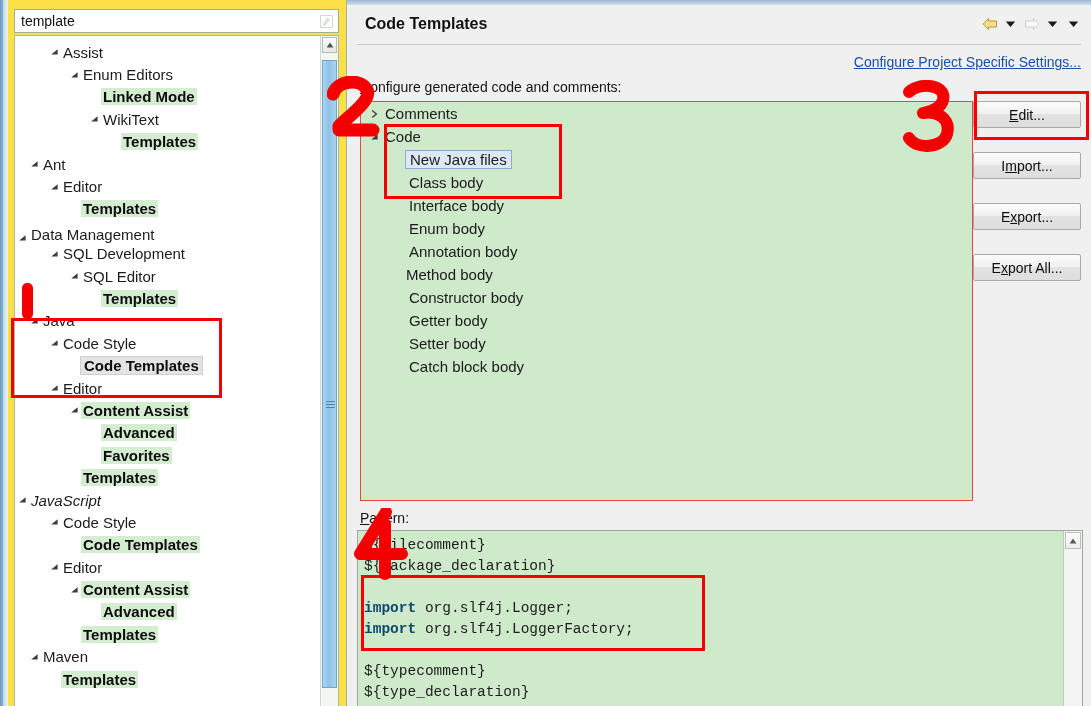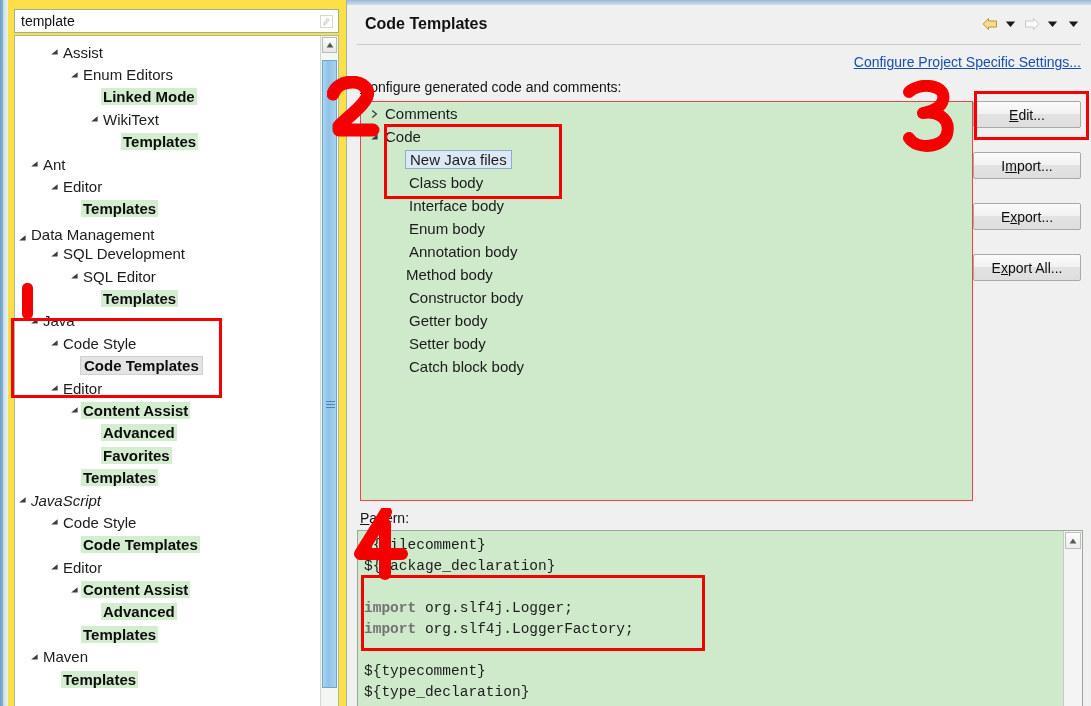--- a/index.html
+++ b/index.html
@@ -162,21 +162,21 @@
     background:#cfe9cb;border:1px solid #9aa998;border-bottom:0;box-sizing:border-box;
     overflow:hidden;
   }
   .pattern-code{
     position:absolute;left:0;top:0;right:18px;bottom:0;
     padding:4px 0 0 6px;
     font-family:"Liberation Mono","DejaVu Sans Mono",monospace;
     font-size:14.5px;line-height:21px;color:#1d1d1d;
     white-space:pre;
   }
-  .kw{color:#737373;font-weight:bold;}
+  .kw{color:#0c4a6e;font-weight:bold;}
 
   .psb{
     position:absolute;right:0;top:0;width:18px;bottom:0;
     background:#f4f4f4;border-left:1px solid #c8c8c8;
   }
   .psb-up{
     position:absolute;left:1px;top:1px;width:16px;height:17px;
     background:linear-gradient(to bottom,#fcfcfc,#ededed);
     border:1px solid #bdbdbd;box-sizing:border-box;
     display:flex;align-items:center;justify-content:center;

